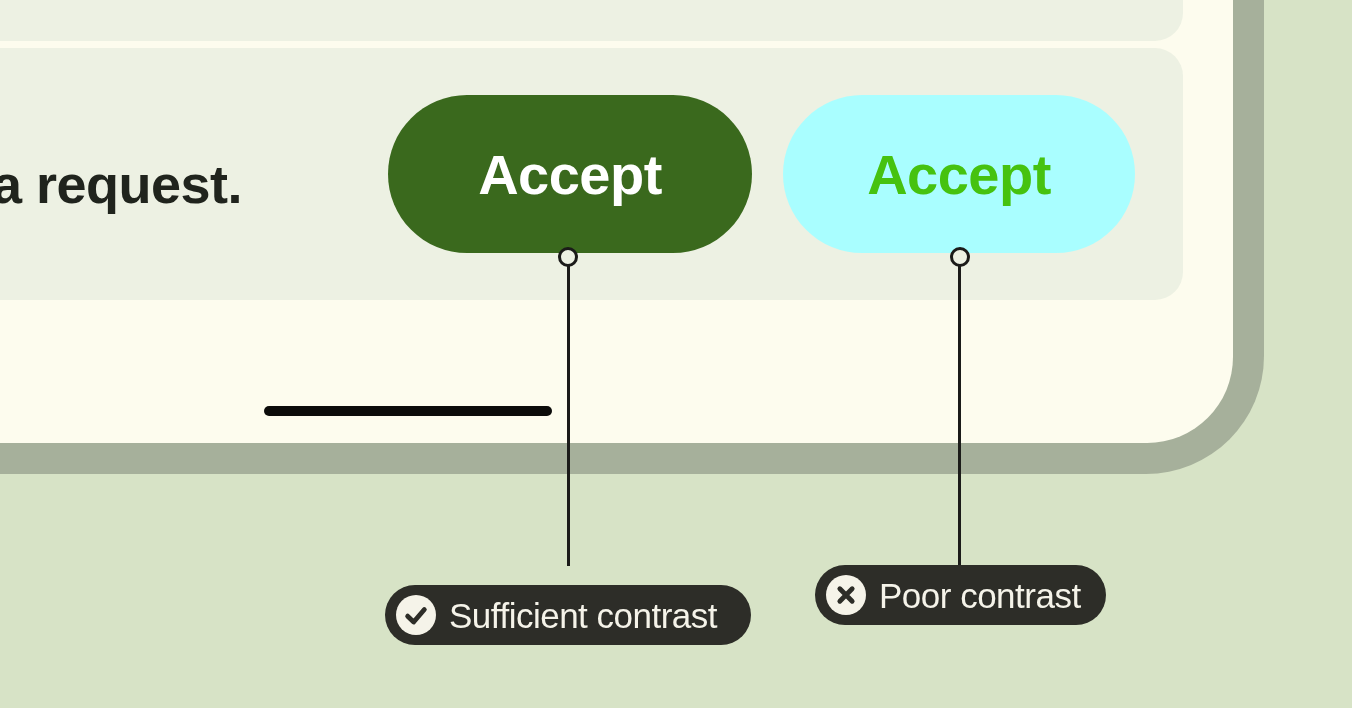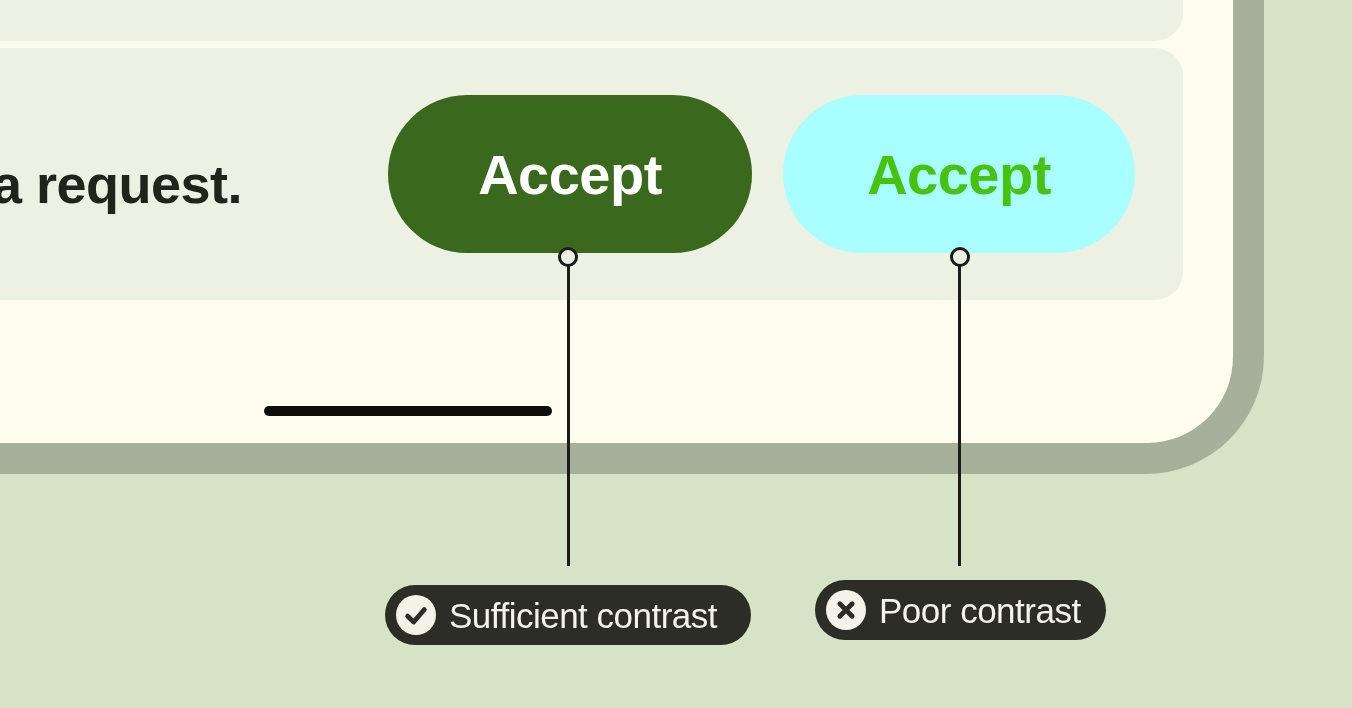--- a/index.html
+++ b/index.html
@@ -90,21 +90,21 @@
   .callout{
     display:flex;align-items:center;gap:13px;
     height:60px;border-radius:30px;
     padding:0 20px 0 11px;box-sizing:border-box;
     background:var(--callout-background);
     color:var(--callout-foreground);
     font-size:35px;font-weight:500;letter-spacing:-0.5px;
     white-space:nowrap;overflow:hidden;
   }
   .callout-sufficient{left:385px;top:585px;width:366px;}
-  .callout-poor{left:815px;top:580px;width:291px;}
+  .callout-poor{left:815px;top:565px;width:291px;}
   .callout .icon{
     width:40px;height:40px;flex:0 0 40px;display:block;
   }
   .callout .label{line-height:1;}
 </style>
 </head>
 <body>
 
 <div class="stage">
 

